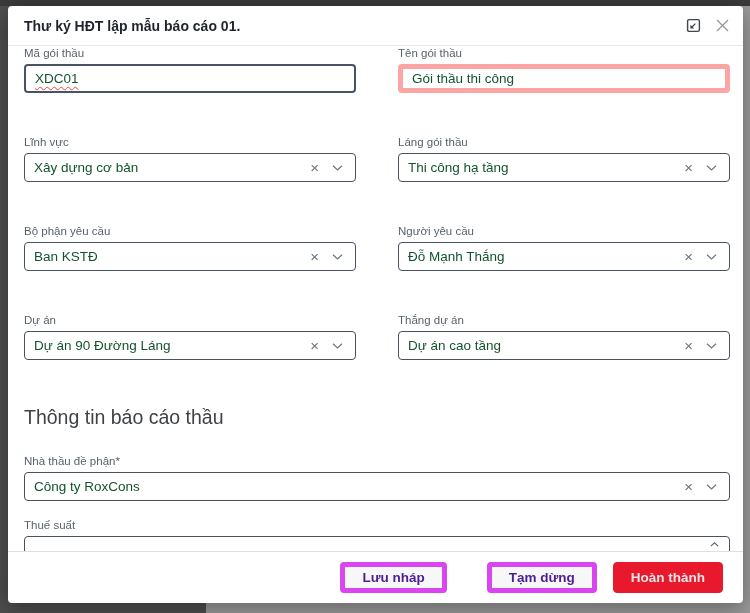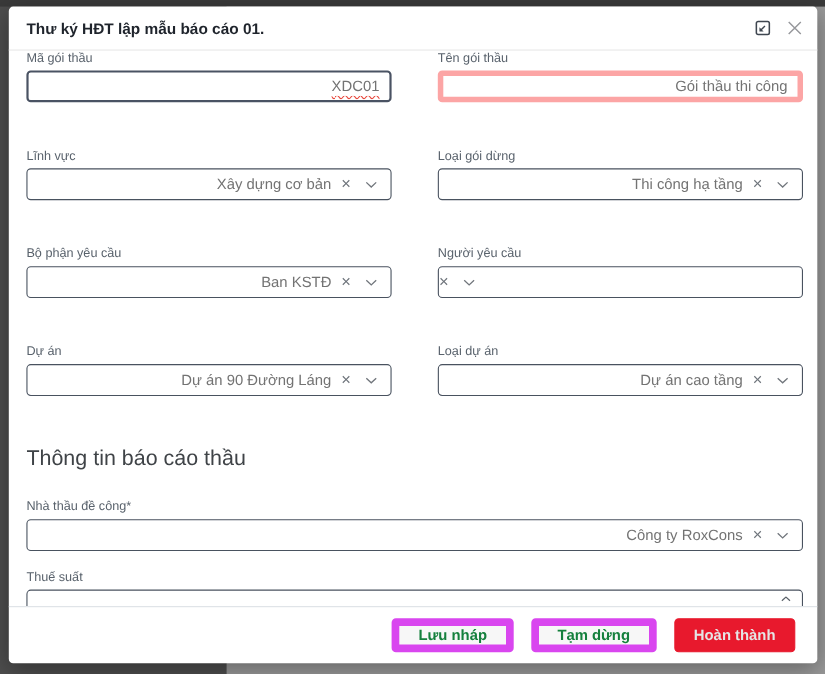--- a/index.html
+++ b/index.html
@@ -35,22 +35,22 @@
   .grid{display:grid;grid-template-columns:1fr 1fr;column-gap:14px;row-gap:18px;gap:42px;}
   .field{min-width:0;}
   .field-full{width:100%;margin-bottom:17px;}
   .field-label{display:block;font-size:11.5px;color:#59626c;margin-bottom:4px;line-height:14px;}
 
   .control{
     height:29px;border-radius:4px;background:#fff;
     display:flex;align-items:center;box-sizing:border-box;cursor:text;
   }
   .control .value{
-    flex:1;font-size:13.5px;color:#737373;padding:0 9px;
-    white-space:nowrap;overflow:hidden;line-height:27px;text-align:right;
+    flex:1;font-size:13.5px;color:#14532d;padding:0 9px;
+    white-space:nowrap;overflow:hidden;line-height:27px;
   }
   .control.light{border:5px solid #fca5a5;}
   .control.dark{border:1px solid #49525f;}
   .control.focused{border:2px solid #4a5363;}
   .control.select{cursor:pointer;}
   .select-icons{display:flex;align-items:center;gap:13px;padding-right:12px;flex:0 0 auto;}
   .clear-x{font-size:15px;color:#6e747b;line-height:1;cursor:pointer;}
   .chev{display:block;cursor:pointer;}
   .misspelled{text-decoration:#e8463a wavy underline;text-decoration-thickness:1px;text-underline-offset:3px;}
 
@@ -63,21 +63,21 @@
   .modal-footer{
     flex:0 0 52px;border-top:1px solid #dde1e6;
     display:flex;justify-content:flex-end;align-items:center;
     gap:16px;padding:0 20px;box-sizing:border-box;
   }
   .btn{
     height:31px;padding:0 17px;border-radius:4px;
     font-family:"Liberation Sans",sans-serif;font-size:13.5px;font-weight:bold;
     cursor:pointer;display:flex;align-items:center;
   }
-  .btn.ghost{background:#f7f7f7;border:7px solid #d946ef;color:#15803d;}
+  .btn.ghost{background:#f7f7f7;border:5px solid #d946ef;color:#4c1d95;margin-left:24px;}
   .btn.primary{background:#e8192d;border:1px solid #e8192d;color:#e5e5e5;}
 </style>
 </head>
 <body>
 
 <div class="bg-sidebar"></div>
 <div class="bg-topbar"></div>
 
 <div class="modal">
 
@@ -125,21 +125,21 @@
           <span class="select-icons">
             <span class="clear-x">×</span>
             <svg class="chev" width="11" height="6" viewBox="0 0 11 6">
                 <path d="M1 0.8 L5.5 5 L10 0.8" stroke="#71767c" stroke-width="1.2" fill="none"></path>
               </svg>
           </span>
         </div>
       </div>
 
       <div class="field">
-        <label class="field-label">Loại gói dừng</label>
+        <label class="field-label">Láng gói thầu</label>
         <div class="control dark select">
           <span class="value">Thi công hạ tầng</span>
           <span class="select-icons">
             <span class="clear-x">×</span>
             <svg class="chev" width="11" height="6" viewBox="0 0 11 6">
                 <path d="M1 0.8 L5.5 5 L10 0.8" stroke="#71767c" stroke-width="1.2" fill="none"></path>
               </svg>
           </span>
         </div>
       </div>
@@ -153,20 +153,21 @@
             <svg class="chev" width="11" height="6" viewBox="0 0 11 6">
                 <path d="M1 0.8 L5.5 5 L10 0.8" stroke="#71767c" stroke-width="1.2" fill="none"></path>
               </svg>
           </span>
         </div>
       </div>
 
       <div class="field">
         <label class="field-label">Người yêu cầu</label>
         <div class="control dark select">
+          <span class="value">Đỗ Mạnh Thắng</span>
           <span class="select-icons">
             <span class="clear-x">×</span>
             <svg class="chev" width="11" height="6" viewBox="0 0 11 6">
                 <path d="M1 0.8 L5.5 5 L10 0.8" stroke="#71767c" stroke-width="1.2" fill="none"></path>
               </svg>
           </span>
         </div>
       </div>
 
       <div class="field">
@@ -176,38 +177,38 @@
           <span class="select-icons">
             <span class="clear-x">×</span>
             <svg class="chev" width="11" height="6" viewBox="0 0 11 6">
                 <path d="M1 0.8 L5.5 5 L10 0.8" stroke="#71767c" stroke-width="1.2" fill="none"></path>
               </svg>
           </span>
         </div>
       </div>
 
       <div class="field">
-        <label class="field-label">Loại dự án</label>
+        <label class="field-label">Thắng dự án</label>
         <div class="control dark select">
           <span class="value">Dự án cao tầng</span>
           <span class="select-icons">
             <span class="clear-x">×</span>
             <svg class="chev" width="11" height="6" viewBox="0 0 11 6">
                 <path d="M1 0.8 L5.5 5 L10 0.8" stroke="#71767c" stroke-width="1.2" fill="none"></path>
               </svg>
           </span>
         </div>
       </div>
 
     </div>
 
     <h2 class="section-heading heading-2">Thông tin báo cáo thầu</h2>
 
     <div class="field field-full">
-      <label class="field-label">Nhà thầu đề công*</label>
+      <label class="field-label">Nhà thầu đề phận*</label>
       <div class="control dark select">
         <span class="value">Công ty RoxCons</span>
         <span class="select-icons">
           <span class="clear-x">×</span>
           <svg class="chev" width="11" height="6" viewBox="0 0 11 6">
               <path d="M1 0.8 L5.5 5 L10 0.8" stroke="#71767c" stroke-width="1.2" fill="none"></path>
             </svg>
         </span>
       </div>
     </div>

